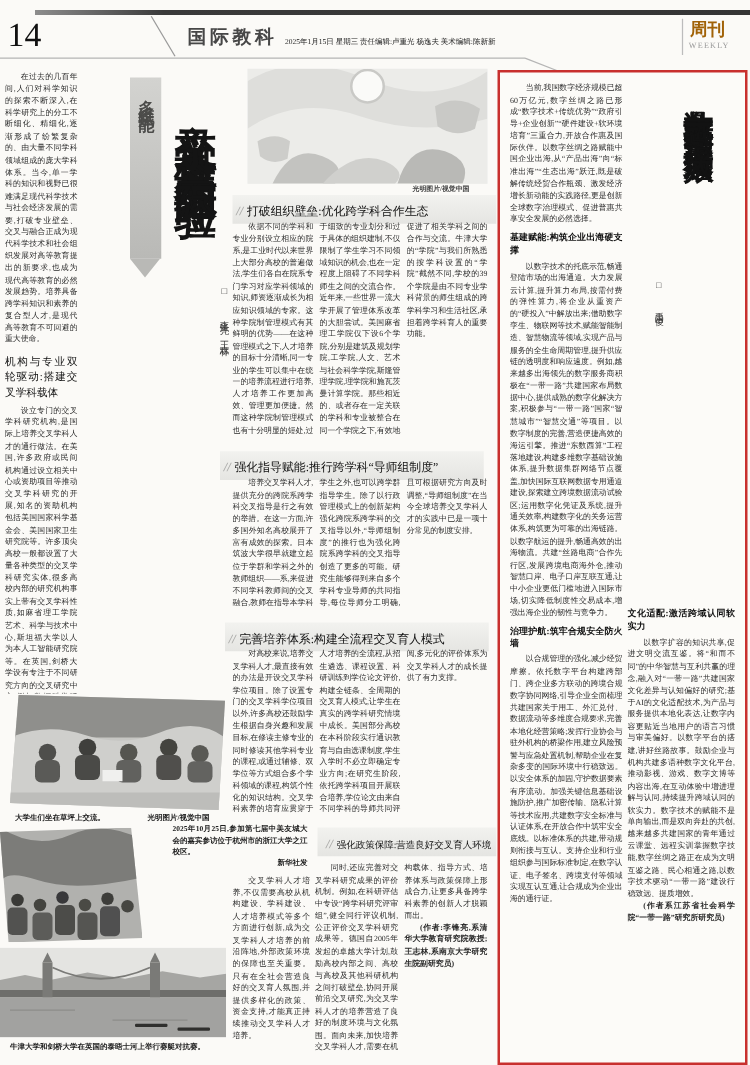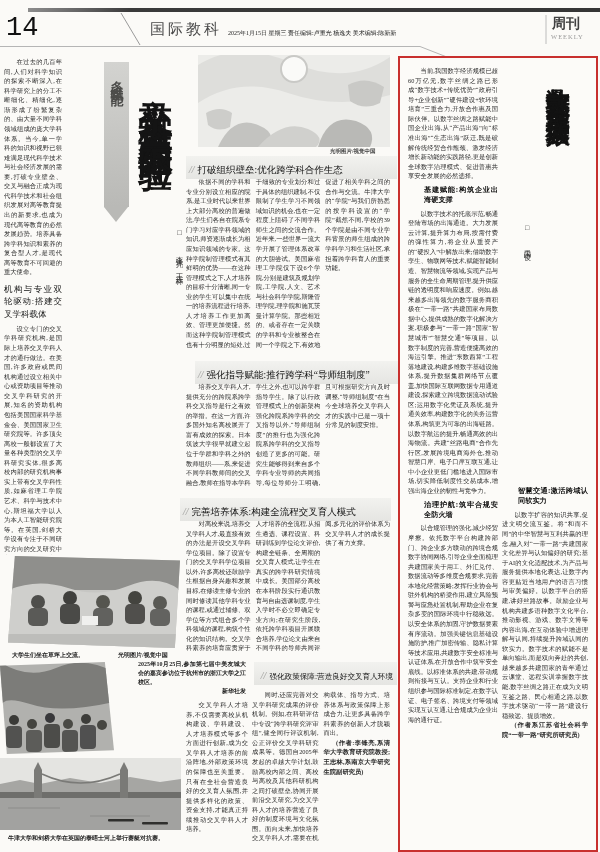--- a/index.html
+++ b/index.html
@@ -1,26 +1,26 @@
 <!DOCTYPE html>
 <html><head>
 <meta charset="utf-8">
 <style>
   html,body{margin:0;padding:0;}
   .page{position:relative;width:600px;height:852px;background:#fbfaf7;overflow:hidden;
         font-family:"Liberation Serif",serif;color:#2b2b2b;}
   .abs{position:absolute;}
   
   .top-bar{left:28px;top:8px;width:572px;height:4px;background:linear-gradient(90deg,#8d8d8d,#3a3a3a 18%,#353535);}
-  .page-number{left:6px;top:13px;font-size:27px;font-family:Liberation Mono, monospace;color:#111;}
+  .page-number{left:6px;top:13px;font-size:27px;font-family:Liberation Serif, serif;color:#111;}
   .masthead{left:46px;top:15px;font-size:21px;font-weight:bold;font-style:italic;color:#161616;letter-spacing:1px;}
-  .section-name{left:150px;top:20px;font-size:15px;font-weight:normal;color:#474747;letter-spacing:3px;}
+  .section-name{left:150px;top:20px;font-size:15px;font-weight:bold;color:#474747;letter-spacing:3px;}
   .dateline{left:228px;top:29px;font-size:6px;color:#222;}
   .weekly-title{left:430px;top:13px;font-size:27px;font-weight:bold;color:#8f8f8f;letter-spacing:1px;}
-  .weekly-cn{left:552px;top:15px;font-size:14px;font-weight:bold;color:#404040;}
+  .weekly-cn{left:552px;top:15px;font-size:14px;font-weight:bold;color:#a16207;}
   .weekly-en{left:551px;top:33px;font-size:6.5px;color:#9a9a9a;letter-spacing:1px;}
   
   .leftcol{left:4px;top:57px;width:58px;height:498px;overflow:hidden;}
   .bodytext{font-size:6.3px;line-height:1.52;text-align:justify;color:#2b2b2b;}
   .bodytext p{margin:0;text-indent:12.6px;}
   .col-subhead{font-size:8.5px;font-weight:normal;color:#111;line-height:1.45;margin:6px 0 4px 0;}
   
   .kicker{left:104px;top:62px;width:25px;height:145px;background:linear-gradient(180deg,#d3d3d0,#b9b9b6);
           display:flex;justify-content:center;}
   .kicker-text{writing-mode:vertical-rl;text-orientation:upright;font-size:13px;font-weight:bold;color:#4c4c4a;
@@ -34,21 +34,21 @@
   .main-byline{left:174px;top:228px;height:110px;writing-mode:vertical-rl;text-orientation:upright;
                font-size:7.5px;color:#333;letter-spacing:2px;}
   
   .illo{left:198px;top:55px;width:192px;height:92px;background:#ecece9;overflow:hidden;}
   .illo-credit{left:330px;top:148px;font-size:5.5px;font-weight:bold;color:#444;}
   
   .subbox{background:linear-gradient(180deg,#f2f2ef,#e5e5e2);padding:3px 4px 2px 3px;white-space:nowrap;overflow:visible;}
   .slashes{font-style:italic;font-weight:bold;color:#aaaaa8;font-size:10px;margin-right:3px;}
   .subbox .t{font-size:9.5px;font-weight:normal;color:#101010;}
   .sub1{left:186px;top:156px;width:204px;}
-  .sub2{left:195px;top:361px;width:204px;}
+  .sub2{left:176px;top:361px;width:204px;}
   .sub3{left:180px;top:498px;width:204px;}
   .sub4{left:254px;top:662px;width:136px;text-align:right;}
   .sub4 .t{font-size:7.6px;}
   
   .block{overflow:hidden;column-gap:5px;column-fill:auto;}
   .block1{left:186px;top:177px;width:204px;height:181px;column-count:3;}
   .block2{left:186px;top:382px;width:204px;height:113px;column-count:3;}
   .block3{left:186px;top:519px;width:204px;height:138px;column-count:3;}
   .block4a{left:186px;top:700px;width:62px;height:146px;}
   .block4b{left:252px;top:690px;width:138px;height:156px;column-count:2;}
@@ -61,21 +61,21 @@
   .cap{font-size:6px;font-weight:bold;color:#1d1d1d;line-height:1.5;}
   .cap1{left:12px;top:651px;}
   .cap1-credit{left:118px;top:651px;}
   .cap2{left:138px;top:660px;width:108px;text-align:justify;}
   .cap2 .credit{display:block;text-align:right;}
   .cap3{left:8px;top:834px;width:176px;}
   
   .redbox{left:398px;top:56px;width:196px;height:792px;border:2px solid #c8302e;background:#fcfbf8;}
   .r-colA{position:absolute;left:8px;top:8px;width:90px;height:774px;overflow:hidden;}
   .r-colB{position:absolute;left:102px;top:424px;width:86px;height:358px;overflow:hidden;}
-  .r-subhead{font-size:7.2px;font-weight:bold;color:#0f0f0f;line-height:1.45;margin:4px 0 3px 16px;}
+  .r-subhead{font-size:7.2px;font-weight:bold;color:#0f0f0f;line-height:1.45;margin:4px 0 3px 0;}
   .r-headline{position:absolute;left:142px;top:12px;height:412px;writing-mode:vertical-rl;
               text-orientation:upright;font-size:24px;font-weight:900;color:#121212;letter-spacing:2px;}
   .r-byline{position:absolute;left:122px;top:166px;height:80px;writing-mode:vertical-rl;
             text-orientation:upright;font-size:7px;color:#333;letter-spacing:2px;}
 </style>
 </head>
 <body>
 
 <div class="page">
 
@@ -219,19 +219,19 @@
     <div class="r-colA bodytext">
       <p>当前,我国数字经济规模已超60万亿元,数字丝绸之路已形成“数字技术+传统优势”“政府引导+企业创新”“硬件建设+软环境培育”三重合力,开放合作惠及国际伙伴。以数字丝绸之路赋能中国企业出海,从“产品出海”向“标准出海”“生态出海”跃迁,既是破解传统经贸合作瓶颈、激发经济增长新动能的实践路径,更是创新全球数字治理模式、促进普惠共享安全发展的必然选择。</p>
       <div class="r-subhead">基建赋能:构筑企业出海硬支撑</div>
       <p>以数字技术的托底示范,畅通登陆市场的出海通道。大力发展云计算,提升算力布局,按需付费的弹性算力,将企业从重资产的“硬投入”中解放出来;借助数字孪生、物联网等技术,赋能智能制造、智慧物流等领域,实现产品与服务的全生命周期管理,提升供应链的透明度和响应速度。例如,越来越多出海领先的数字服务商积极在“一带一路”共建国家布局数据中心,提供成熟的数字化解决方案,积极参与“一带一路”国家“智慧城市”“智慧交通”等项目。以数字制度的完善,营造便捷高效的海运引擎。推进“东数西算”工程落地建设,构建多维数字基础设施体系,提升数据集群网络节点覆盖,加快国际互联网数据专用通道建设,探索建立跨境数据流动试验区;运用数字化凭证及系统,提升通关效率,构建数字化的关务运营体系,构筑更为可靠的出海链路。以数字航运的提升,畅通高效的出海物流。共建“丝路电商”合作先行区,发展跨境电商海外仓,推动智慧口岸、电子口岸互联互通,让中小企业更低门槛地进入国际市场,切实降低制度性交易成本,增强出海企业的韧性与竞争力。</p>
       <div class="r-subhead">治理护航:筑牢合规安全防火墙</div>
       <p>以合规管理的强化,减少经贸摩擦。依托数字平台构建跨部门、跨企业多方联动的跨境合规数字协同网络,引导企业全面梳理共建国家关于用工、外汇兑付、数据流动等多维度合规要求,完善本地化经营策略;发挥行业协会与驻外机构的桥梁作用,建立风险预警与应急处置机制,帮助企业在复杂多变的国际环境中行稳致远。以安全体系的加固,守护数据要素有序流动。加强关键信息基础设施防护,推广加密传输、隐私计算等技术应用,共建数字安全标准与认证体系,在开放合作中筑牢安全底线。以标准体系的共建,带动规则衔接与互认。支持企业和行业组织参与国际标准制定,在数字认证、电子签名、跨境支付等领域实现互认互通,让合规成为企业出海的通行证。</p>
     </div>
     <div class="r-headline">数字技术驱动﹃一带一路﹄建设提质增效</div>
     <div class="r-byline">□ 禹国俊</div>
     <div class="r-colB bodytext">
-      <div class="r-subhead">智慧交通:激活跨域认同软实力</div>
+      <div class="r-subhead">文化适配:激活跨域认同软实力</div>
       <p>以数字扩容的知识共享,促进文明交流互鉴。将“和而不同”的中华智慧与互利共赢的理念,融入对“一带一路”共建国家文化差异与认知偏好的研究;基于AI的文化适配技术,为产品与服务提供本地化表达,让数字内容更贴近当地用户的语言习惯与审美偏好。以数字平台的搭建,讲好丝路故事。鼓励企业与机构共建多语种数字文化平台,推动影视、游戏、数字文博等内容出海,在互动体验中增进理解与认同,持续提升跨域认同的软实力。数字技术的赋能不是单向输出,而是双向奔赴的共创,越来越多共建国家的青年通过云课堂、远程实训掌握数字技能,数字丝绸之路正在成为文明互鉴之路、民心相通之路,以数字技术驱动“一带一路”建设行稳致远、提质增效。</p>
       <p class="attr">(作者系江苏省社会科学院“一带一路”研究所研究员)</p>
     </div>
   </div>
 
 </div>
 
 </body></html>

